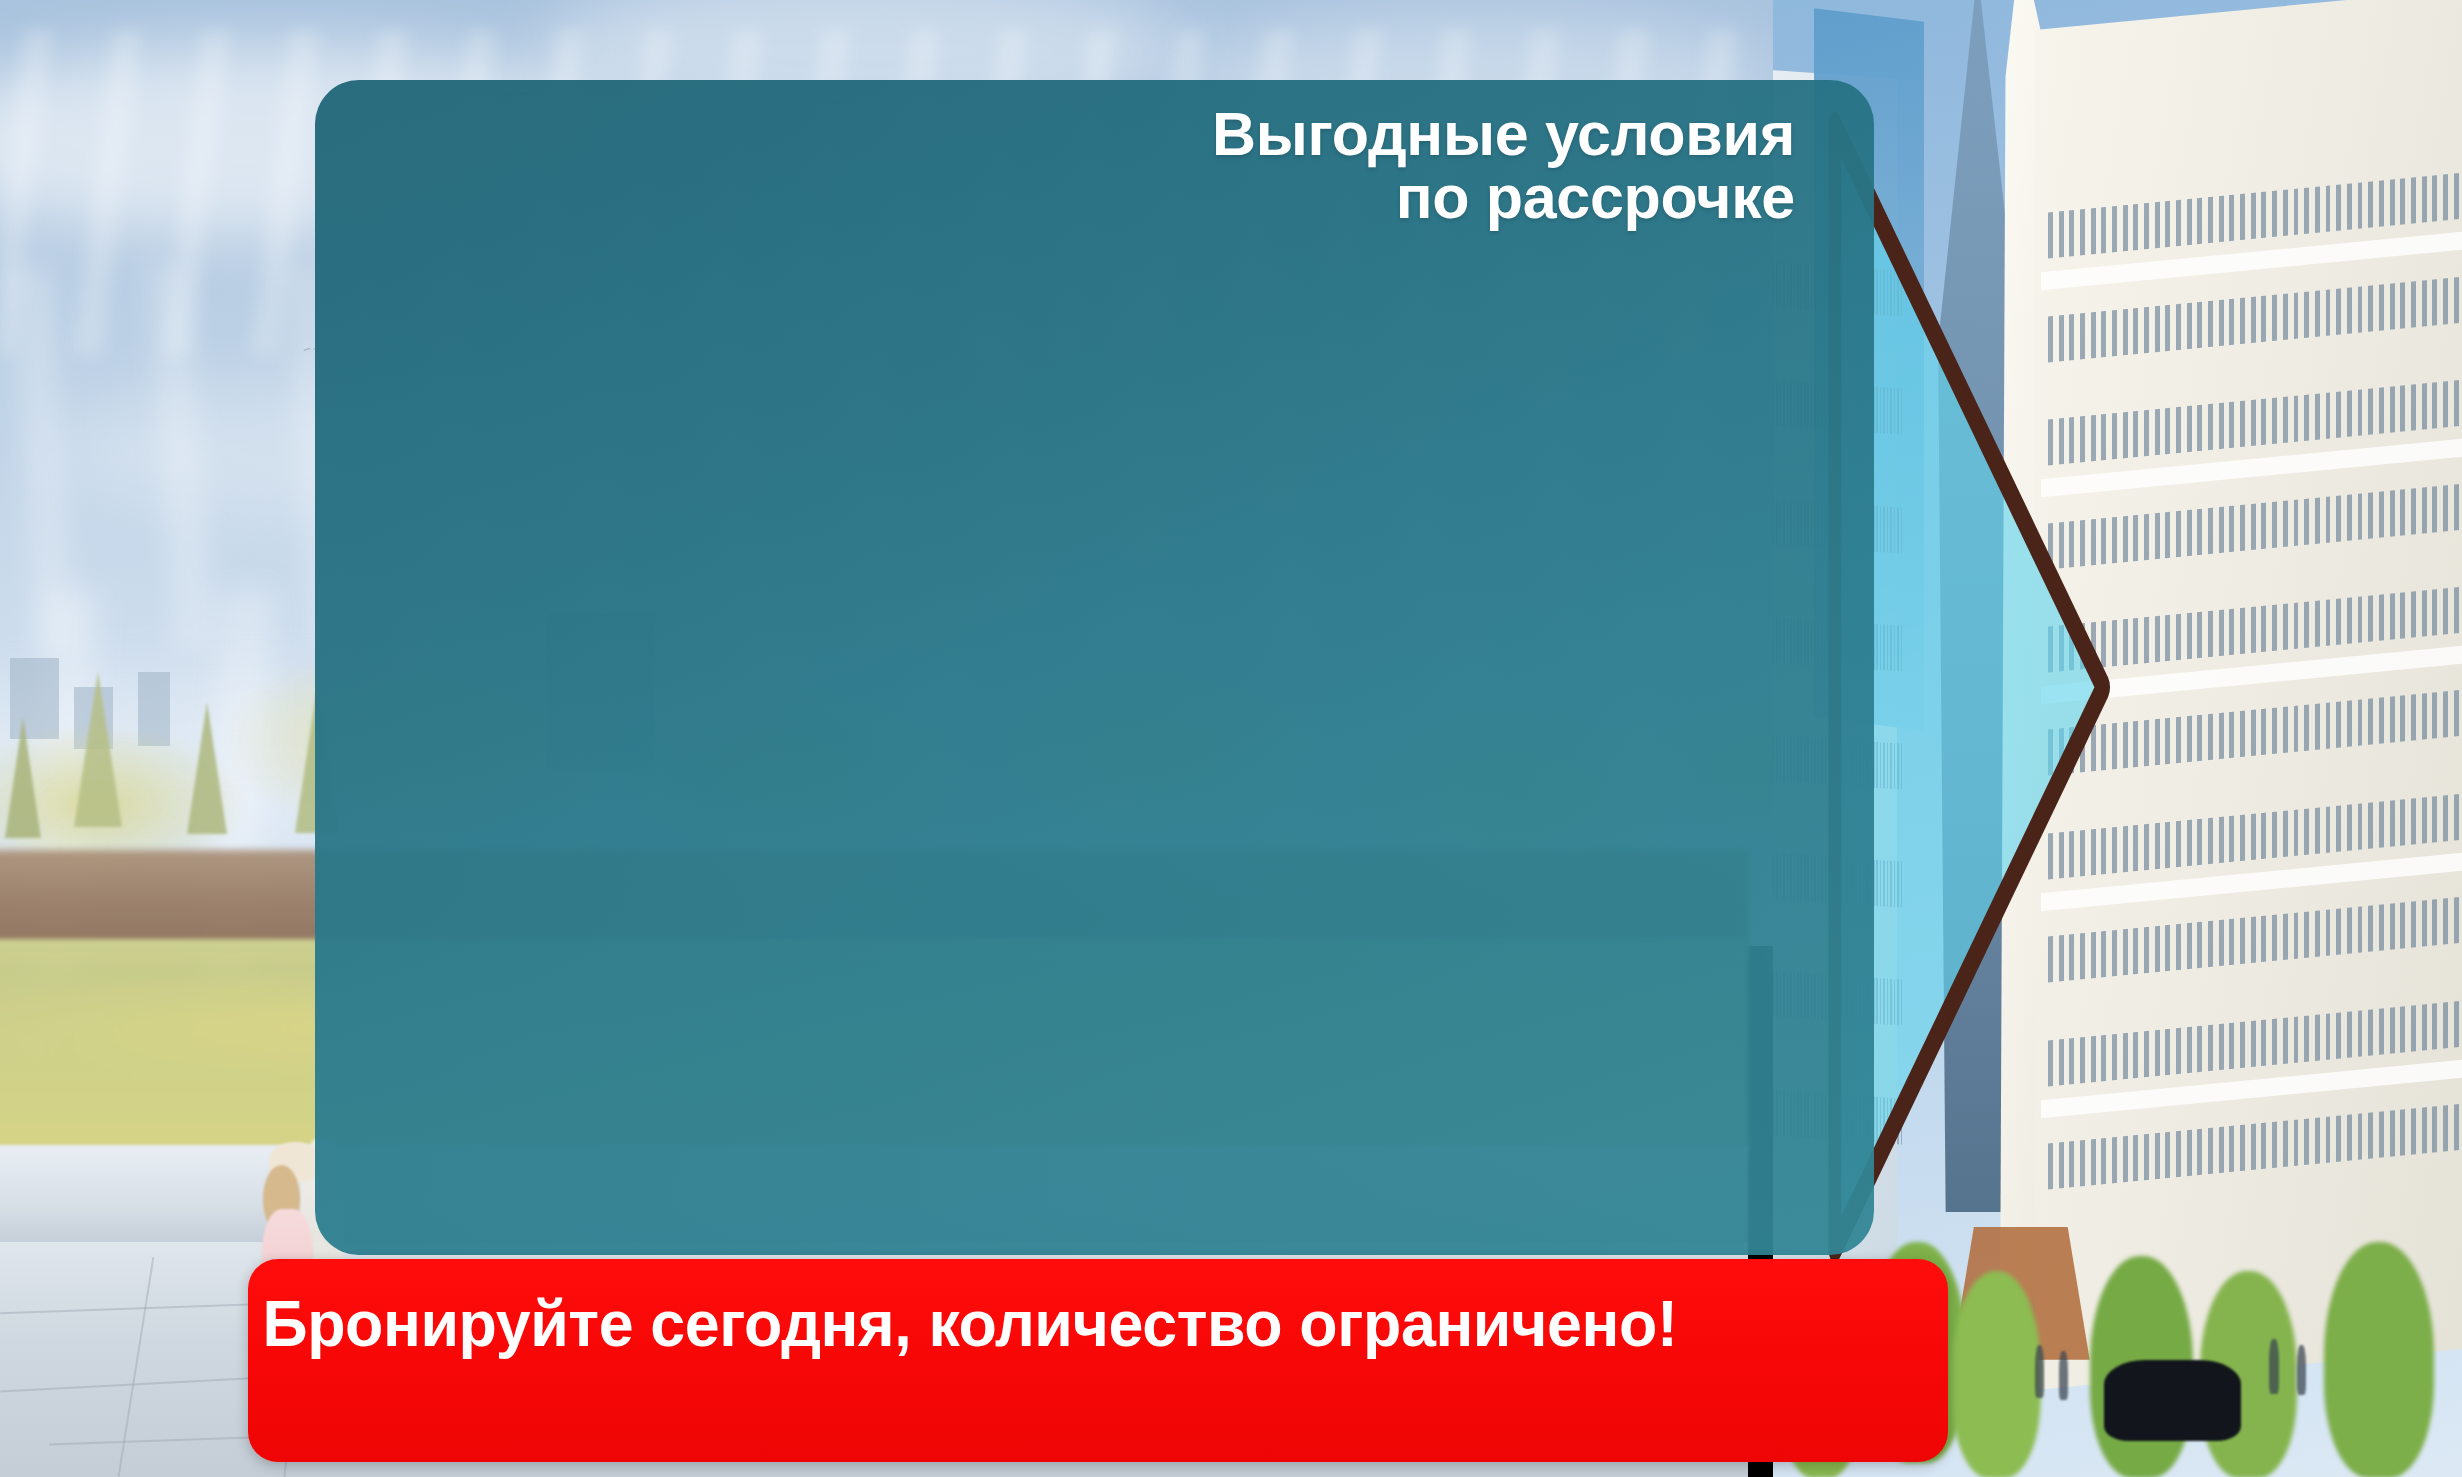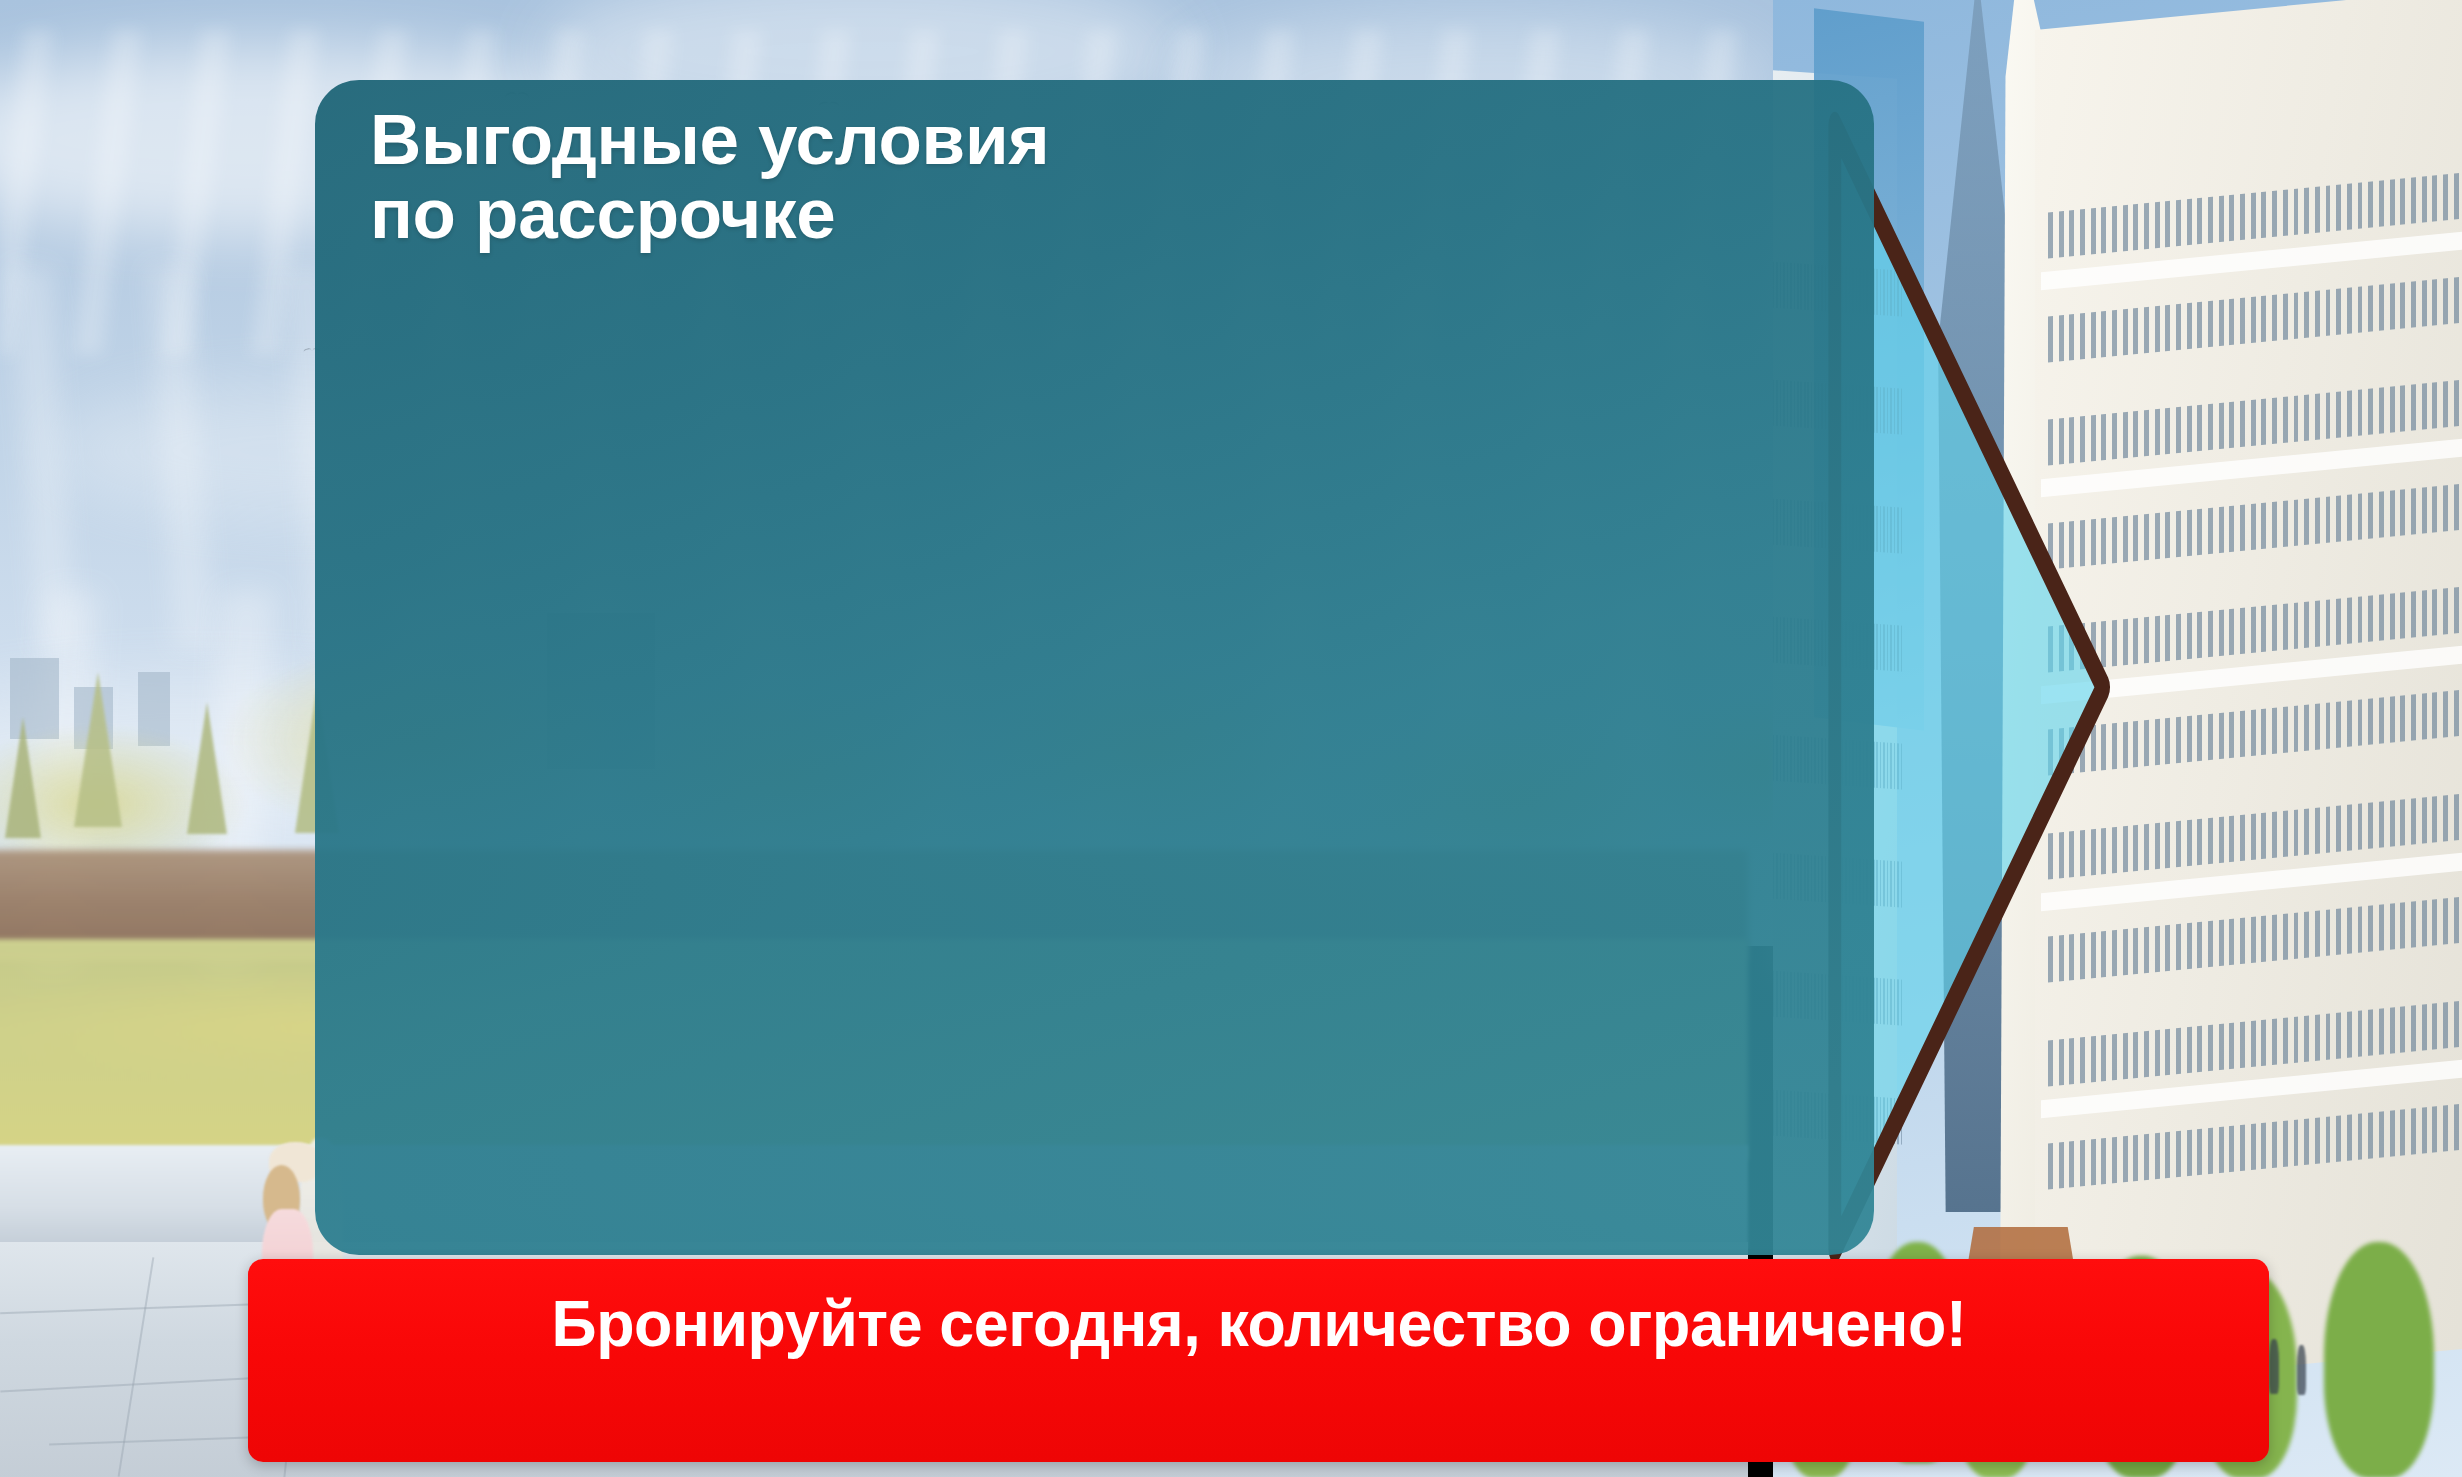--- a/index.html
+++ b/index.html
@@ -129,24 +129,25 @@
     background:
       linear-gradient(160deg,
         rgba(35,104,122,.97) 0%,
         rgba(38,112,130,.96) 26%,
         rgba(44,124,142,.95) 58%,
         rgba(50,134,150,.94) 100%);
   }
 
   .headline{
     position:absolute;left:55px;top:23px;width:1425px;
-    color:#ffffff;font-weight:700;font-size:71px;line-height:1.04;
+    color:#ffffff;font-weight:700;font-size:61px;line-height:1.04;
     letter-spacing:-0.3px;
     text-shadow:0 1.8px 4.6px rgba(0,0,0,.16);
     white-space:pre-line;
+    text-align:right;
   }
 
   
   .pills{position:absolute;left:64px;top:228px;width:1434px;}
   .pill{
     position:relative;height:114px;margin-bottom:21px;
     border-radius:58px;
     border:12px solid #FFF400;
     background:
       radial-gradient(ellipse 72% 130% at 50% 50%,
@@ -162,25 +163,25 @@
   .pill-label{
     color:#FF2600;font-weight:700;font-size:68px;line-height:1;
     letter-spacing:-0.5px;white-space:nowrap;
     transform:scaleX(.96);
     text-shadow:0 0.9px 0 rgba(255,140,110,.35);
   }
   .pill.first .pill-label{font-size:69px;}
 
   
   .cta{
-    position:absolute;left:248px;top:1259px;width:2021px;height:203px;
-    border-radius:15px;
+    position:absolute;left:248px;top:1259px;width:1700px;height:203px;
+    border-radius:30px;
     background:linear-gradient(180deg,#FF0D0D 0%,#F80707 48%,#EE0505 100%);
     box-shadow:0 3.7px 12.8px rgba(0,0,0,.22);
-    display:flex;align-items:flex-start;justify-content:center;
+    display:flex;align-items:flex-start;justify-content:flex-start;
     padding-top:33px;box-sizing:border-box;
   }
   .cta-label{
     color:#ffffff;font-weight:700;font-size:64px;line-height:1;
     letter-spacing:-0.4px;white-space:nowrap;transform:scaleX(.98);
   }
 </style>
 </head>
 <body>
 

